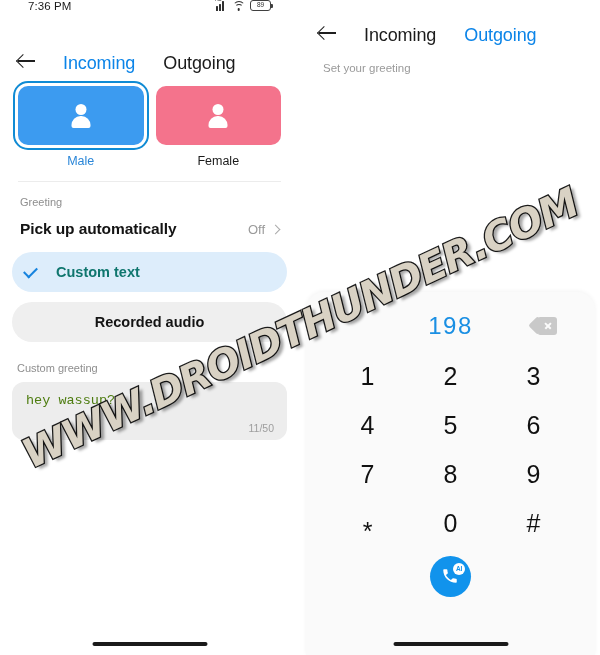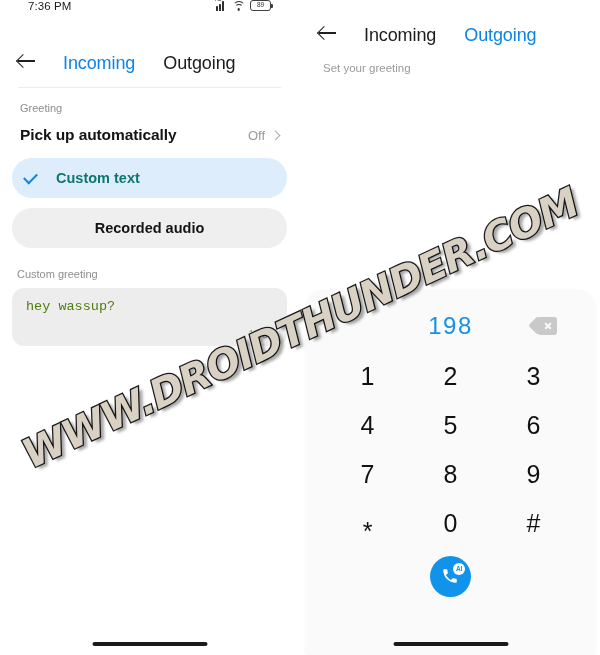--- a/index.html
+++ b/index.html
@@ -317,20 +317,40 @@
         </span>
       </span>
     </div>
 
     <div class="topbar">
       <div class="backarrow"></div>
       <div class="tab active tab-incoming">Incoming</div>
       <div class="tab tab-outgoing">Outgoing</div>
     </div>
 
+    <div class="gender-wrap">
+      <div class="gcard-col">
+        <div class="gcard male selected">
+          <span class="person">
+            <span class="head"></span>
+              <span class="body"></span>
+          </span>
+        </div>
+        <div class="gcard-label sel">Male</div>
+      </div>
+      <div class="gcard-col">
+        <div class="gcard female">
+          <span class="person">
+            <span class="head"></span>
+              <span class="body"></span>
+          </span>
+        </div>
+        <div class="gcard-label">Female</div>
+      </div>
+    </div>
 
     <div class="hr"></div>
 
     <div class="sec-label">Greeting</div>
 
     <div class="row">
       <span class="row-title">Pick up automatically</span>
       <span class="row-right">
         <span class="row-value">Off</span>
         <span class="chev"></span>

